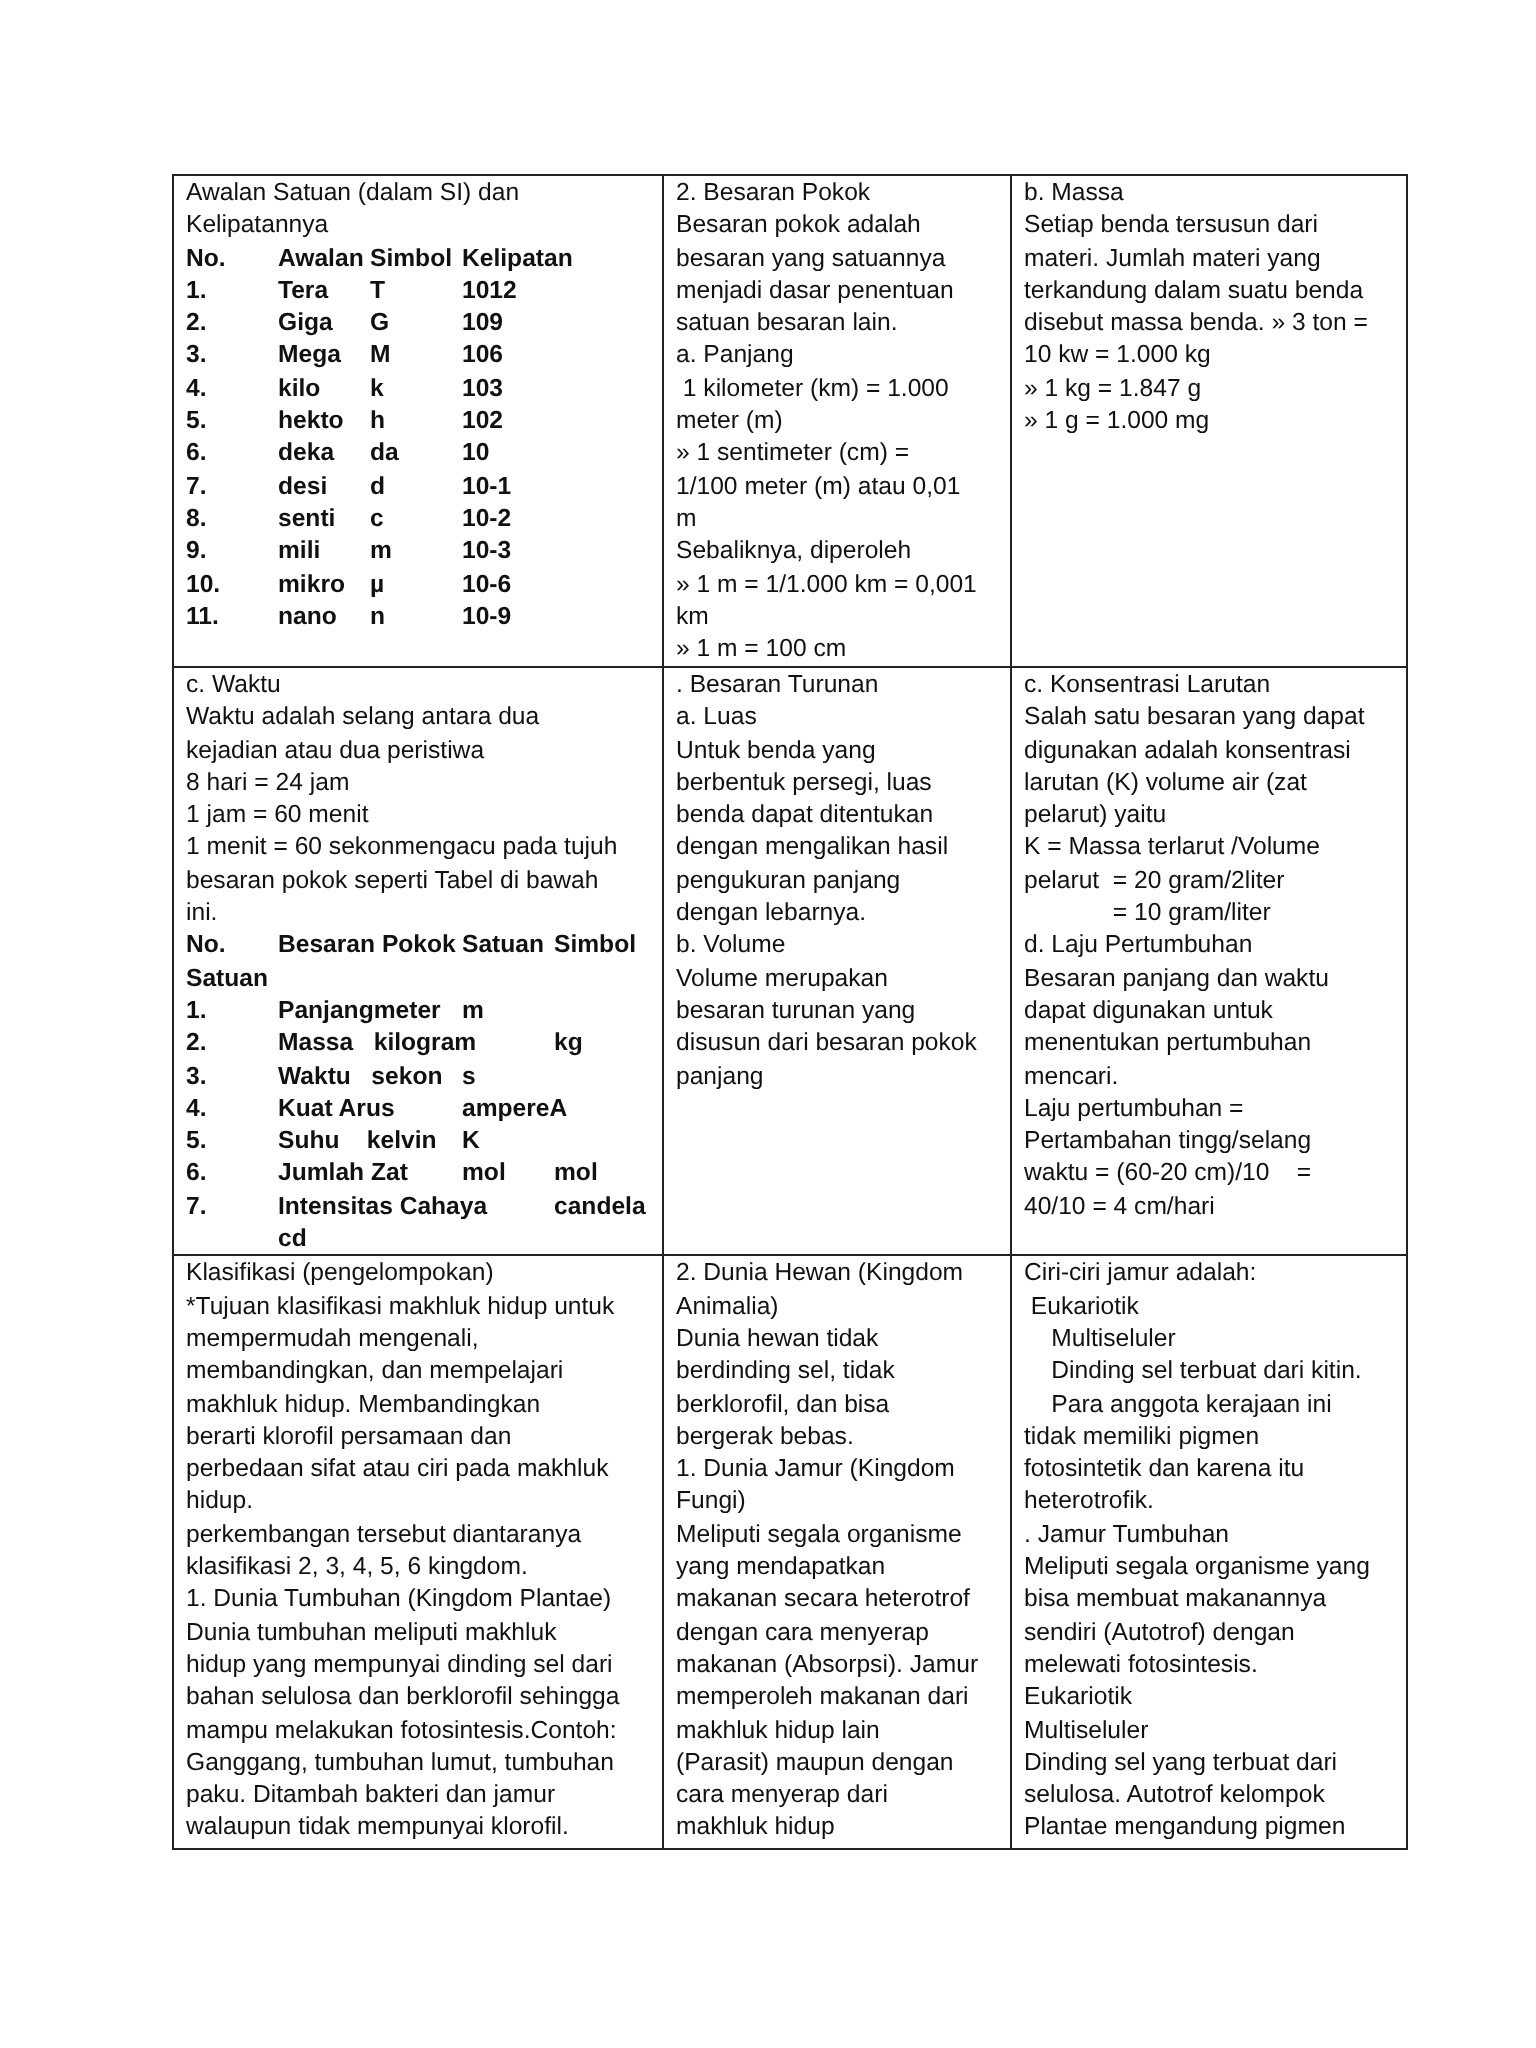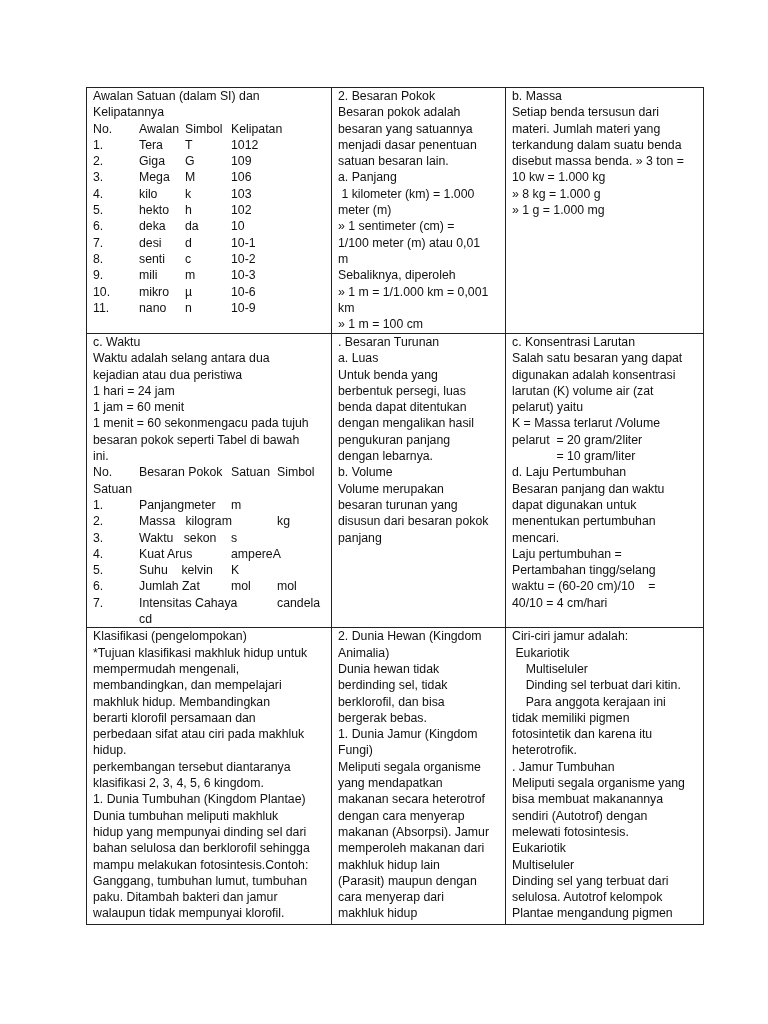--- a/index.html
+++ b/index.html
@@ -5,21 +5,21 @@
   html, body { margin: 0; padding: 0; background: #ffffff; }
   body { width: 768px; height: 1024px; position: relative; overflow: hidden;
          font-family: "Liberation Sans", "DejaVu Sans", sans-serif; color: #111; }
   .page { position: absolute; left: 0; top: 0; width: 768px; height: 1024px; background: #fff; }
   table.doc { position: absolute; left: 86px; top: 87px; border-collapse: collapse; table-layout: fixed; }
   table.doc td { border: 1px solid #222; vertical-align: top; padding: 0 4px 0 6px;
                  font-size: 12.3px; line-height: 16.3px; overflow: hidden; }
   col.c1 { width: 245px; } col.c2 { width: 174px; } col.c3 { width: 198px; }
   tr.r1 td { height: 245px; } tr.r2 td { height: 293px; } tr.r3 td { height: 296px; }
   .line { white-space: pre; display: block; }
-  .grid { display: grid; }
+  .grid { display: grid; font-weight: bold; }
   .g4 { grid-template-columns: 46px 46px 46px auto; }
   .g4b { grid-template-columns: 46px 92px 46px auto; }
   .cell { white-space: pre; }
 </style>
 </head>
 <body>
 
 <div class="page">
   <table class="doc">
     <colgroup>
@@ -112,31 +112,31 @@
         <span class="line">km</span>
         <span class="line">» 1 m = 100 cm</span>
       </td>
       <td>
         <span class="line">b. Massa</span>
         <span class="line">Setiap benda tersusun dari</span>
         <span class="line">materi. Jumlah materi yang</span>
         <span class="line">terkandung dalam suatu benda</span>
         <span class="line">disebut massa benda. » 3 ton =</span>
         <span class="line">10 kw = 1.000 kg</span>
-        <span class="line">» 8 kg = 1.000 g</span>
+        <span class="line">» 1 kg = 1.847 g</span>
         <span class="line">» 1 g = 1.000 mg</span>
       </td>
     </tr>
 
     <tr class="r2">
       <td>
         <span class="line">c. Waktu</span>
         <span class="line">Waktu adalah selang antara dua</span>
         <span class="line">kejadian atau dua peristiwa</span>
-        <span class="line">1 hari = 24 jam</span>
+        <span class="line">8 hari = 24 jam</span>
         <span class="line">1 jam = 60 menit</span>
         <span class="line">1 menit = 60 sekonmengacu pada tujuh</span>
         <span class="line">besaran pokok seperti Tabel di bawah</span>
         <span class="line">ini.</span>
         <div class="grid g4b">
           <span class="cell">No.</span>
           <span class="cell">Besaran Pokok</span>
           <span class="cell">Satuan</span>
           <span class="cell">Simbol</span>
           <span class="cell" style="grid-column: 1 / span 4;">Satuan</span>

